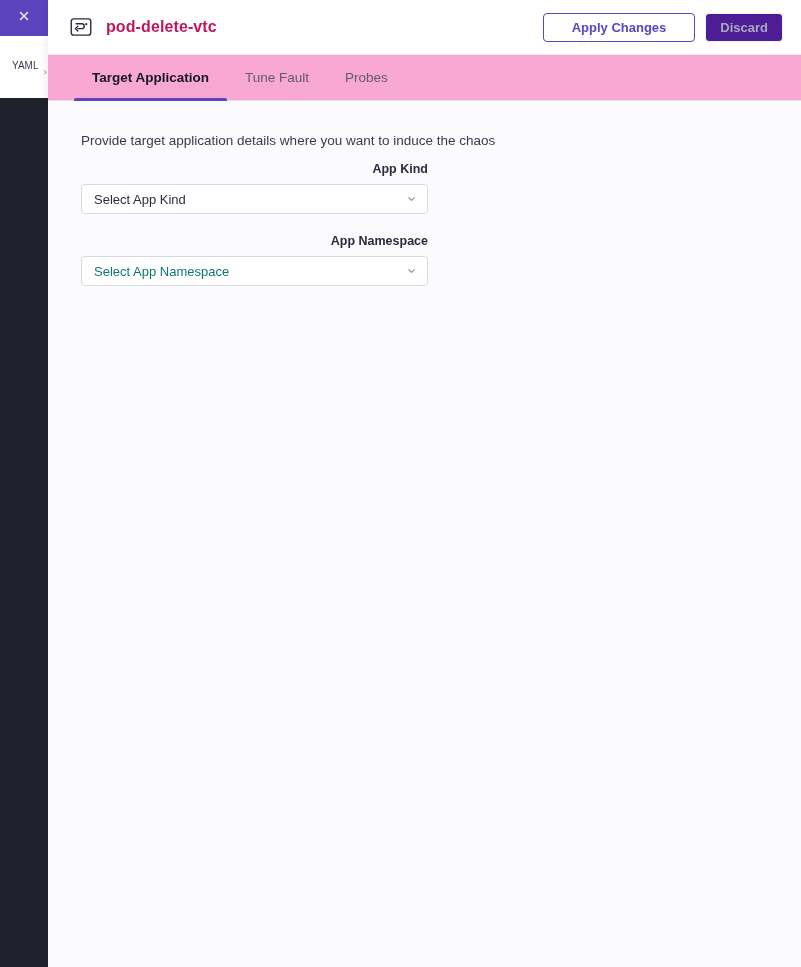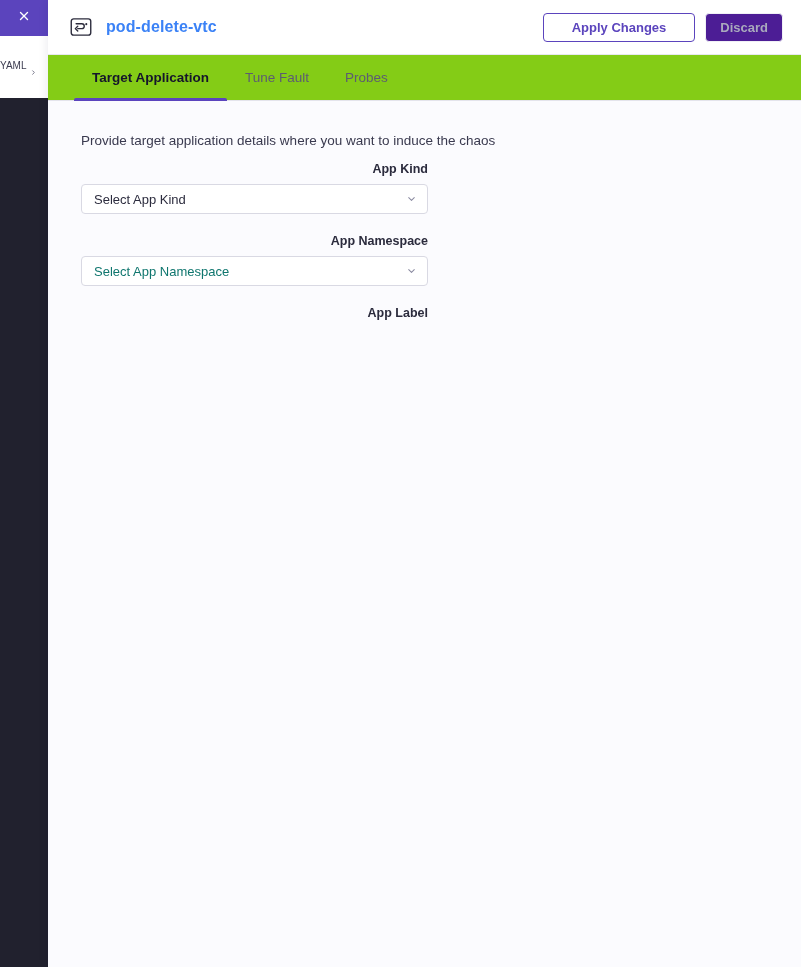--- a/index.html
+++ b/index.html
@@ -52,21 +52,21 @@
     width: 48px;
     height: 26px;
     background: #ffffff;
     display: flex;
     align-items: center;
     border-bottom: 1px solid #ececf2;
   }
   .backdrop-yaml .yaml-label {
     font-size: 10px;
     color: #3c3c50;
-    padding-left: 0;
+    padding-left: 12px;
     white-space: nowrap;
   }
   .backdrop-yaml .yaml-chev {
     margin-left: 3px;
     width: 7px;
     height: 7px;
     color: #6b6b80;
   }
   .backdrop-row {
     position: absolute;
@@ -122,21 +122,21 @@
     height: 26px;
     margin-right: 12px;
     flex: 0 0 auto;
     color: #2b2b3c;
   }
   .fault-icon svg { width: 26px; height: 26px; display: block; }
 
   .drawer-title {
     font-size: 16px;
     font-weight: bold;
-    color: #3b82f6;
+    color: #be185d;
     letter-spacing: 0.1px;
   }
 
   .header-actions {
     margin-left: auto;
     display: flex;
     align-items: center;
     gap: 10px;
   }
 
@@ -162,21 +162,21 @@
     border-radius: 4px;
     padding: 7px 14px;
     cursor: default;
     line-height: 1;
   }
 
   
   .tabs {
     height: 46px;
     min-height: 46px;
-    background: #84cc16;
+    background: #f9a8d4;
     border-bottom: 1px solid #e4e4ec;
     display: flex;
     align-items: stretch;
     padding-left: 26px;
     box-sizing: border-box;
   }
   .tab {
     position: relative;
     display: flex;
     align-items: center;
@@ -328,19 +328,18 @@
           <span>Select App Namespace</span>
           <span class="chev">
             <svg viewBox="0 0 24 24" fill="none" stroke="currentColor" stroke-width="2.2" stroke-linecap="round" stroke-linejoin="round">
                 <polyline points="6 9 12 15 18 9"></polyline>
               </svg>
           </span>
         </div>
       </div>
 
       <div class="field">
-        <div class="field-label">App Label</div>
       </div>
 
     </div>
   </div>
 
 </div>
 
 </body></html>

